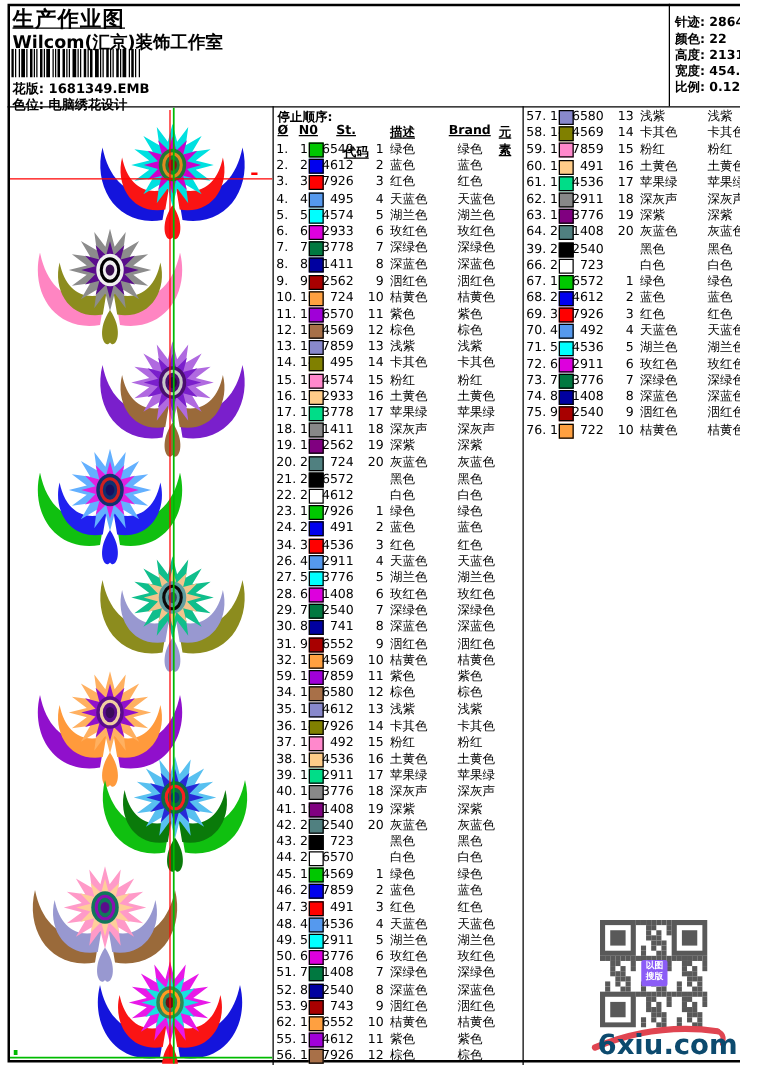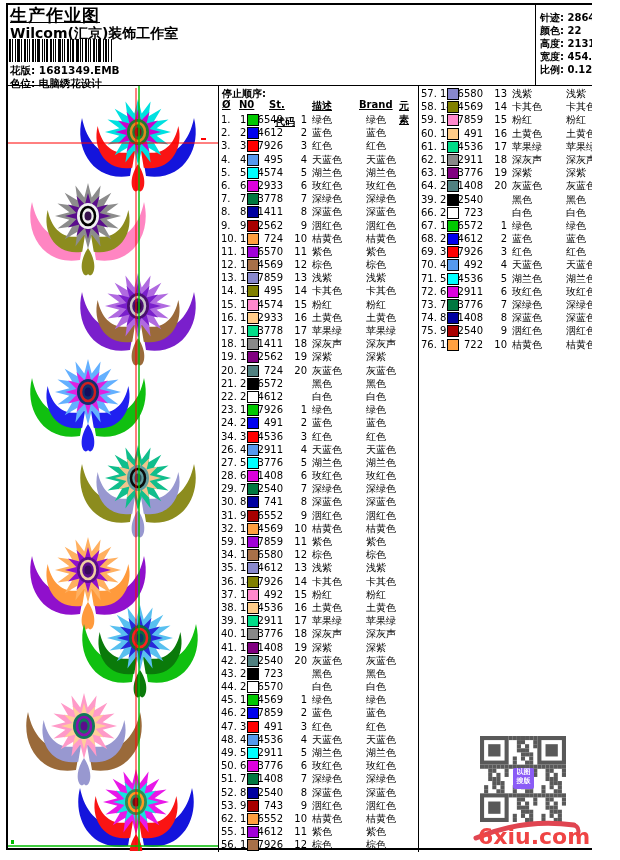--- a/index.html
+++ b/index.html
@@ -35,21 +35,21 @@
   .row span{position:absolute;top:0;white-space:nowrap;}
   .c-seq{left:2px;} .c-n{left:21px;}
   .sw{left:28px;top:1px!important;width:10px;height:10px;border:1px solid #000;}
   .c-st{left:38px;width:26px;text-align:right;} .c-code{left:70px;width:18px;text-align:right;}
   .c-desc{left:93px;} .c-brand{left:147px;}
   
   .qr{position:absolute;left:480px;top:736px;width:86px;height:86px;}
   .qrbadge{position:absolute;left:513px;top:768px;width:21px;height:21px;background:#8b5cf6;border-radius:2px;
            color:#fff;font-size:7px;line-height:9px;text-align:center;font-weight:bold;overflow:hidden;}
   .logo{position:absolute;left:472px;top:816px;width:120px;height:36px;}
-  .logotext{position:absolute;left:6px;top:8px;font-size:22px;font-weight:bold;color:#ef4444;letter-spacing:0;}
+  .logotext{position:absolute;left:6px;top:8px;font-size:22px;font-weight:bold;color:#0c4a6e;letter-spacing:0;}
   .swoosh{position:absolute;left:0;top:0;width:120px;height:36px;}
 </style>
 </head>
 <body>
 
 <div class="page">
   <div class="frame"></div>
 
   <div class="title">生产作业图</div>
   <div class="studio">Wilcom(汇京)装饰工作室</div>

